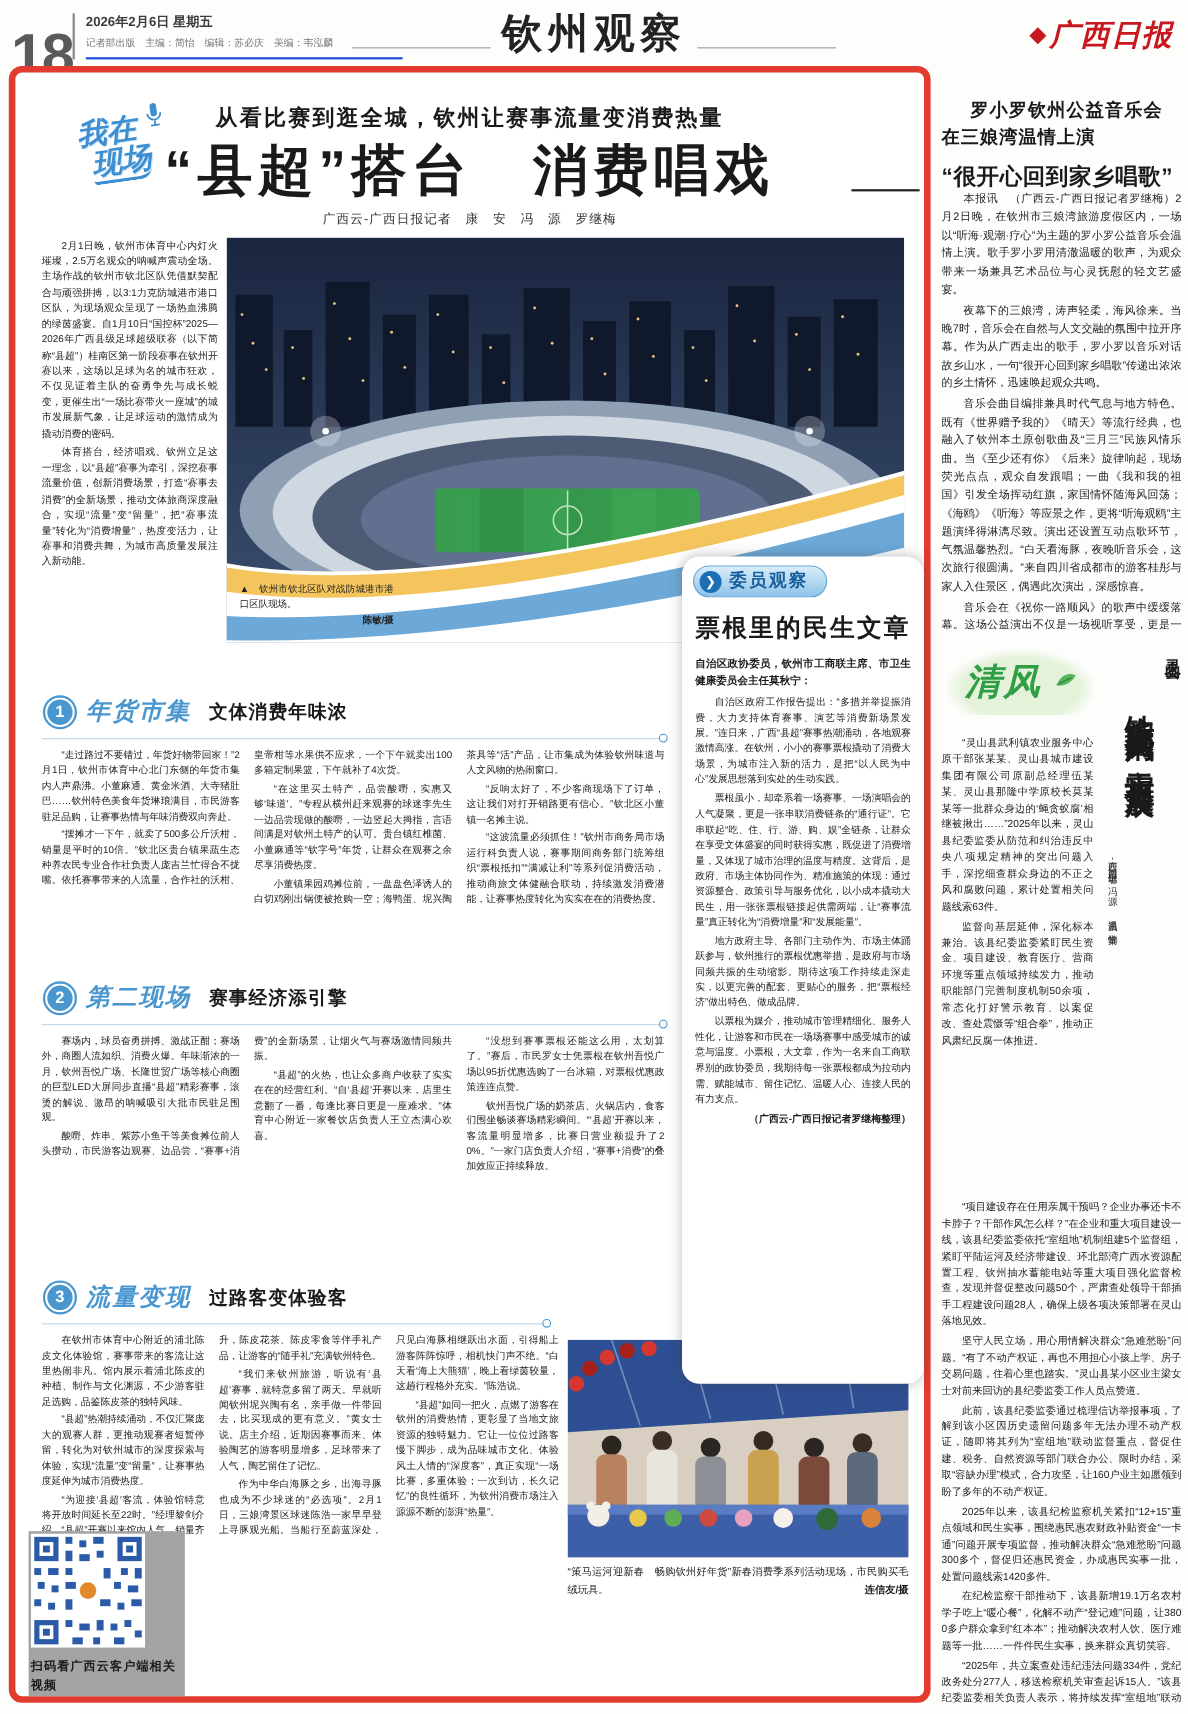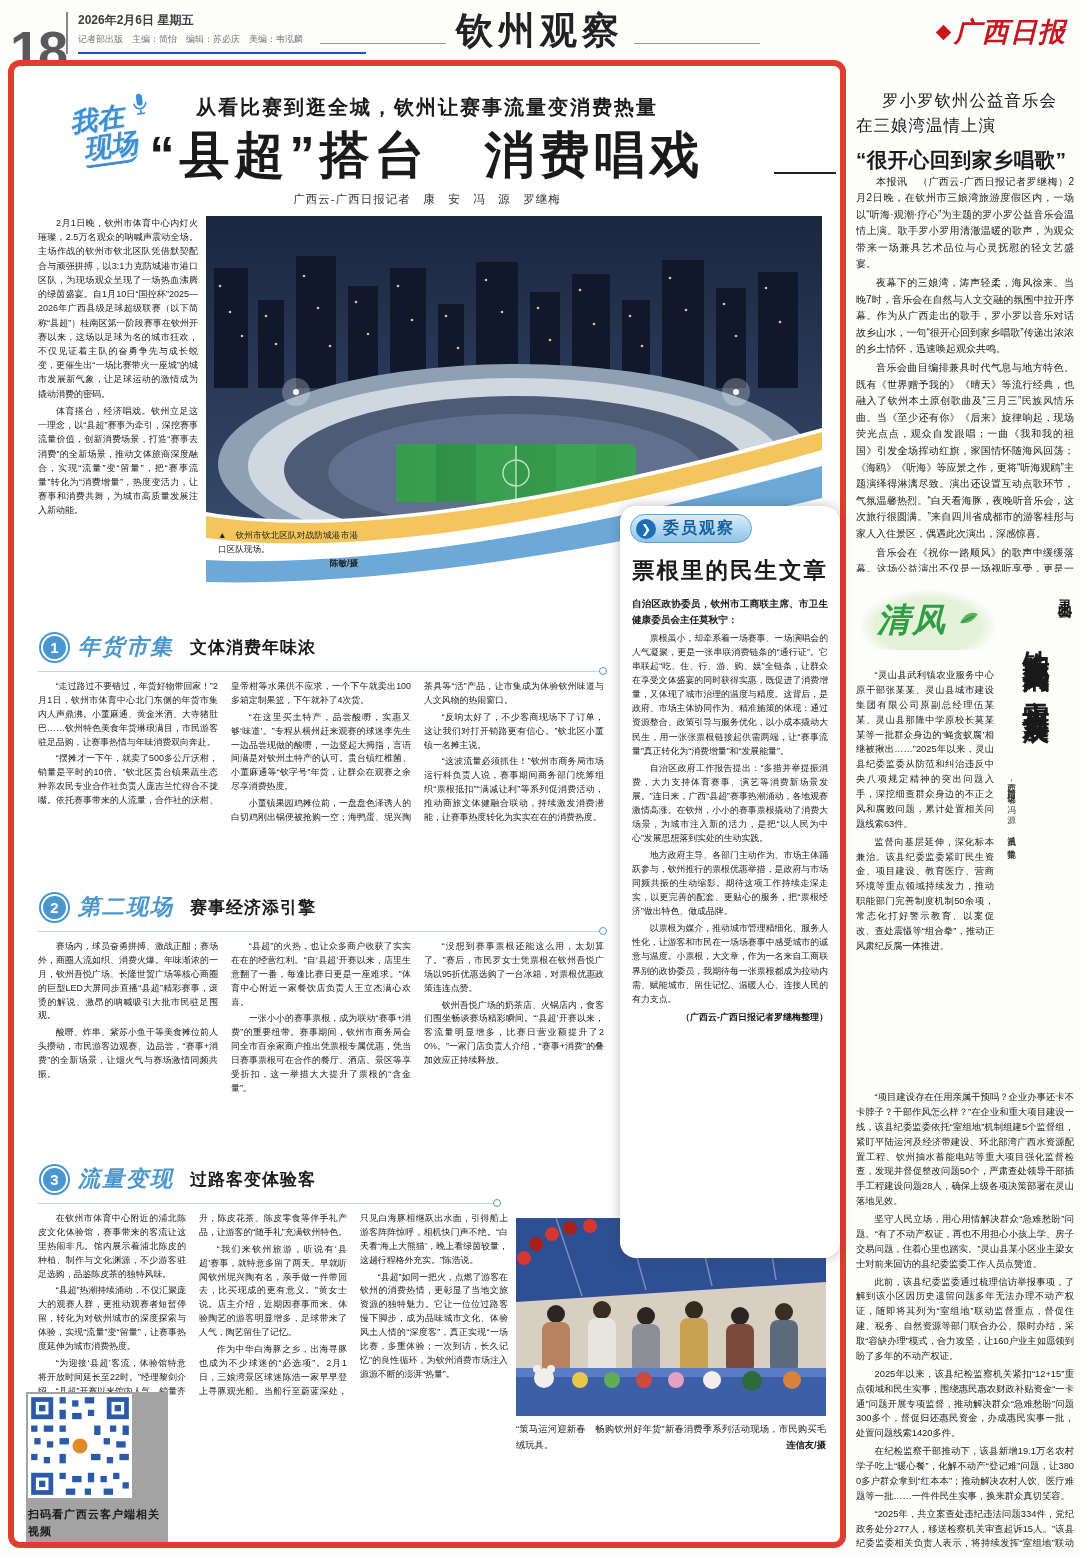--- a/index.html
+++ b/index.html
@@ -70,21 +70,21 @@
 
   
   .qr-box{left:12px;top:1326px;width:142px;height:150px;background:#a3a3a3;z-index:5;padding:2px}
   .qr-cap{font-size:11px;font-weight:bold;line-height:1.5;margin-top:4px;letter-spacing:1px}
   .market{left:502px;top:1152px;width:310px;height:198px}
   .market-cap{left:502px;top:1356px;width:310px;font-size:9.3px;line-height:1.7}
   .market-credit{float:right;font-weight:bold}
 
   
   .rail{left:856px;top:88px;width:218px;height:1460px}
-  .concert-kicker{font-size:16.5px;font-weight:normal;line-height:1.5;letter-spacing:1px}
+  .concert-kicker{font-size:16.5px;font-weight:bold;line-height:1.5;letter-spacing:1px}
   .concert-kicker .k1{padding-left:26px;display:block}
   .concert-headline{font-size:20.5px;font-weight:900;margin-top:8px;letter-spacing:0.5px}
   .concert-body{margin-top:0;font-size:10px;line-height:1.66;height:398px;overflow:hidden}
   .concert-body p{text-indent:2em;margin-bottom:2px}
 
   .qf-logo{position:absolute;left:4px;top:502px;width:136px;height:60px;
     background:radial-gradient(ellipse at 50% 60%,#e4f2da 55%,rgba(228,242,218,0) 72%);
     display:flex;align-items:center;justify-content:center;gap:12px}
   .qf-txt{font-size:33px;font-weight:900;font-style:italic;color:#2f9e44;
     font-family:"Liberation Serif","DejaVu Serif",serif;letter-spacing:2px}
@@ -224,22 +224,22 @@
   </div>
 
   <div class="abs obs-card">
     <div class="obs-pill">
       <span class="obs-arrow">❯</span>
       <span class="obs-pill-label">委员观察</span>
     </div>
     <div class="obs-title">票根里的民生文章</div>
     <div class="obs-intro j">自治区政协委员，钦州市工商联主席、市卫生健康委员会主任莫秋宁：</div>
     <div class="obs-body j">
+      <p class="para">自治区政府工作报告提出：“多措并举提振消费，大力支持体育赛事、演艺等消费新场景发展。”连日来，广西“县超”赛事热潮涌动，各地观赛激情高涨。在钦州，小小的赛事票根撬动了消费大场景，为城市注入新的活力，是把“以人民为中心”发展思想落到实处的生动实践。</p>
       <p class="para">票根虽小，却牵系着一场赛事、一场演唱会的人气凝聚，更是一张串联消费链条的“通行证”。它串联起“吃、住、行、游、购、娱”全链条，让群众在享受文体盛宴的同时获得实惠，既促进了消费增量，又体现了城市治理的温度与精度。这背后，是政府、市场主体协同作为、精准施策的体现：通过资源整合、政策引导与服务优化，以小成本撬动大民生，用一张张票根链接起供需两端，让“赛事流量”真正转化为“消费增量”和“发展能量”。</p>
-      <p class="para">自治区政府工作报告提出：“多措并举提振消费，大力支持体育赛事、演艺等消费新场景发展。”连日来，广西“县超”赛事热潮涌动，各地观赛激情高涨。在钦州，小小的赛事票根撬动了消费大场景，为城市注入新的活力，是把“以人民为中心”发展思想落到实处的生动实践。</p>
       <p class="para">地方政府主导、各部门主动作为、市场主体踊跃参与，钦州推行的票根优惠举措，是政府与市场同频共振的生动缩影。期待这项工作持续走深走实，以更完善的配套、更贴心的服务，把“票根经济”做出特色、做成品牌。</p>
       <p class="para">以票根为媒介，推动城市管理精细化、服务人性化，让游客和市民在一场场赛事中感受城市的诚意与温度。小票根，大文章，作为一名来自工商联界别的政协委员，我期待每一张票根都成为拉动内需、赋能城市、留住记忆、温暖人心、连接人民的有力支点。</p>
       <div class="obs-credit">（广西云-广西日报记者罗继梅整理）</div>
     </div>
   </div>
 
   <div class="abs sec-head" style="left:24px;top:566px;width:566px">
     <span class="sec-num">1</span>
     <span class="sec-name">年货市集</span>
     <span class="sec-sub">文体消费年味浓</span>
@@ -255,21 +255,20 @@
 
   <div class="abs sec-head" style="left:24px;top:826px;width:566px">
     <span class="sec-num">2</span>
     <span class="sec-name">第二现场</span>
     <span class="sec-sub">赛事经济添引擎</span>
   </div>
   <div class="abs sec-body cols3 j" style="left:24px;top:874px;width:566px;height:262px">
     <p class="para">赛场内，球员奋勇拼搏、激战正酣；赛场外，商圈人流如织、消费火爆。年味渐浓的一月，钦州吾悦广场、长隆世贸广场等核心商圈的巨型LED大屏同步直播“县超”精彩赛事，滚烫的解说、激昂的呐喊吸引大批市民驻足围观。</p>
     <p class="para">酸嘢、炸串、紫苏小鱼干等美食摊位前人头攒动，市民游客边观赛、边品尝，“赛事+消费”的全新场景，让烟火气与赛场激情同频共振。</p>
     <p class="para">“县超”的火热，也让众多商户收获了实实在在的经营红利。“自‘县超’开赛以来，店里生意翻了一番，每逢比赛日更是一座难求。”体育中心附近一家餐饮店负责人王立杰满心欢喜。</p>
-    <p class="para">一张小小的赛事票根，成为联动“赛事+消费”的重要纽带。赛事期间，钦州市商务局会同全市百余家商户推出凭票根专属优惠，凭当日赛事票根可在合作的餐厅、酒店、景区等享受折扣，这一举措大大提升了票根的“含金量”。</p>
     <p class="para">“没想到赛事票根还能这么用，太划算了。”赛后，市民罗女士凭票根在钦州吾悦广场以95折优惠选购了一台冰箱，对票根优惠政策连连点赞。</p>
     <p class="para">钦州吾悦广场的奶茶店、火锅店内，食客们围坐畅谈赛场精彩瞬间。“‘县超’开赛以来，客流量明显增多，比赛日营业额提升了20%。”一家门店负责人介绍，“赛事+消费”的叠加效应正持续释放。</p>
   </div>
 
   <div class="abs sec-head" style="left:24px;top:1098px;width:460px">
     <span class="sec-num">3</span>
     <span class="sec-name">流量变现</span>
     <span class="sec-sub">过路客变体验客</span>
   </div>
   <div class="abs sec-body cols3 j" style="left:24px;top:1146px;width:470px;height:326px">

